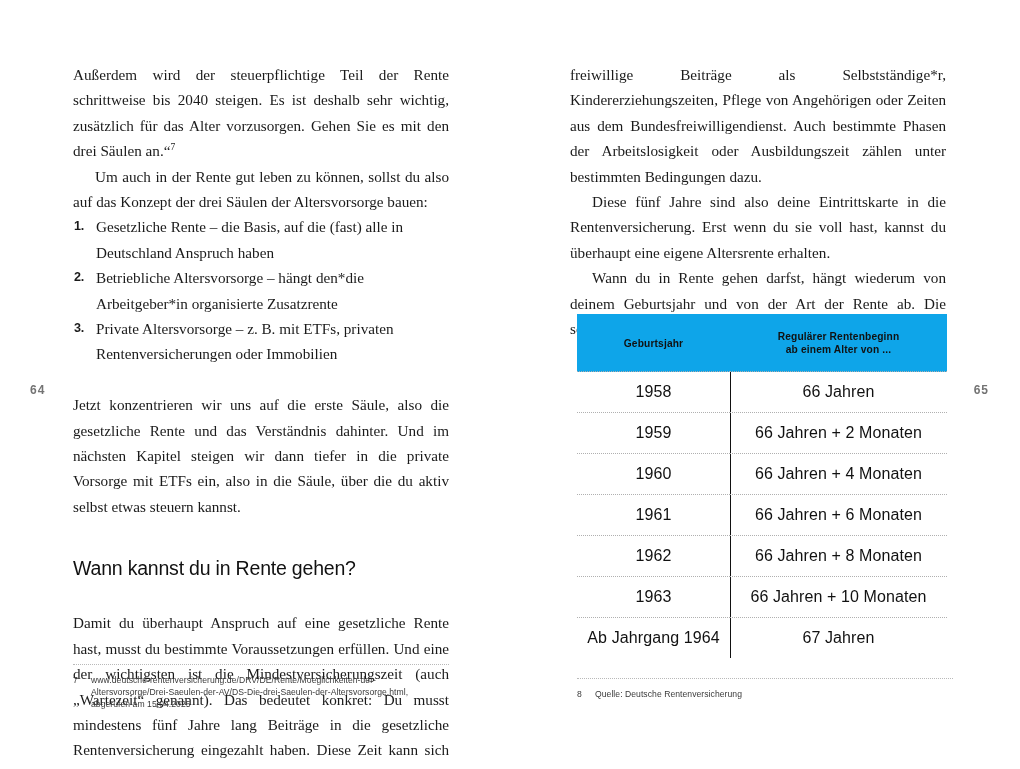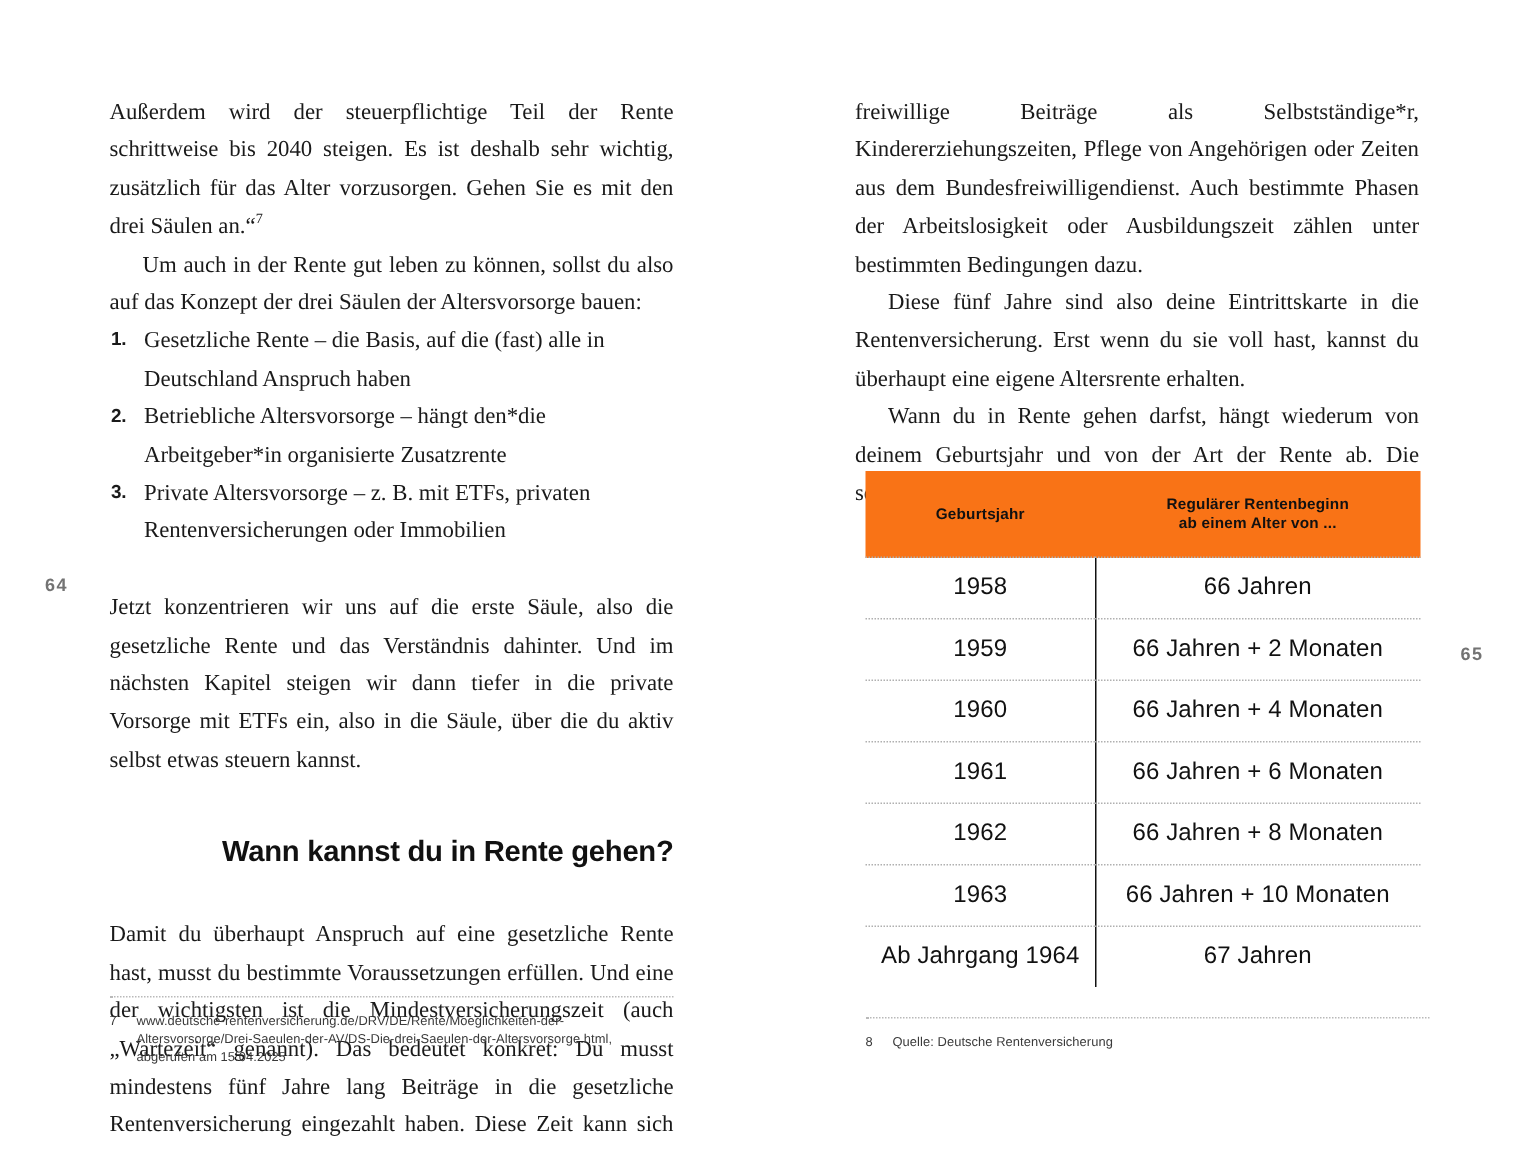--- a/index.html
+++ b/index.html
@@ -33,21 +33,21 @@
   .folio {
     position: absolute;
     top: 383px;
     font-family: "Liberation Sans", sans-serif;
     font-size: 12px;
     font-weight: 700;
     letter-spacing: 1px;
     color: #737373;
   }
   .folio-left  { left: 30px; }
-  .folio-right { right: 31px; margin-top: 46px; }
+  .folio-right { right: 31px; }
 
   
   .col {
     position: absolute;
     top: 62px;
     width: 376px;
   }
   .col-left  { left: 73px; }
 
   p.body {
@@ -89,24 +89,24 @@
     font-family: "Liberation Sans", sans-serif;
     font-weight: 700;
     font-size: 12.6px;
     letter-spacing: -0.2px;
   }
 
   
   h2.section {
     margin: 0;
     font-family: "Liberation Sans", sans-serif;
-    font-weight: 700;
+    font-weight: 400;
     font-size: 19.5px;
     letter-spacing: -0.2px;
-    text-align: right;
+    text-align: left;
     color: #111;
   }
 
   
   .footnote-zone {
     position: absolute;
     left: 73px;
     width: 376px;
   }
   .fn-rule {
@@ -133,21 +133,21 @@
   
   .rente-table {
     position: absolute;
     left: 577px;
     top: 314px;
     width: 370px;
     font-family: "Liberation Sans", sans-serif;
     border-collapse: collapse;
   }
   .rente-table .thead-row {
-    background: #f97316;
+    background: #0ea5e9;
   }
   .rente-table th {
     font-size: 10.2px;
     font-weight: 700;
     line-height: 13px;
     letter-spacing: 0.15px;
     color: #111;
     padding: 16px 6px 15px;
     text-align: center;
     vertical-align: middle;

